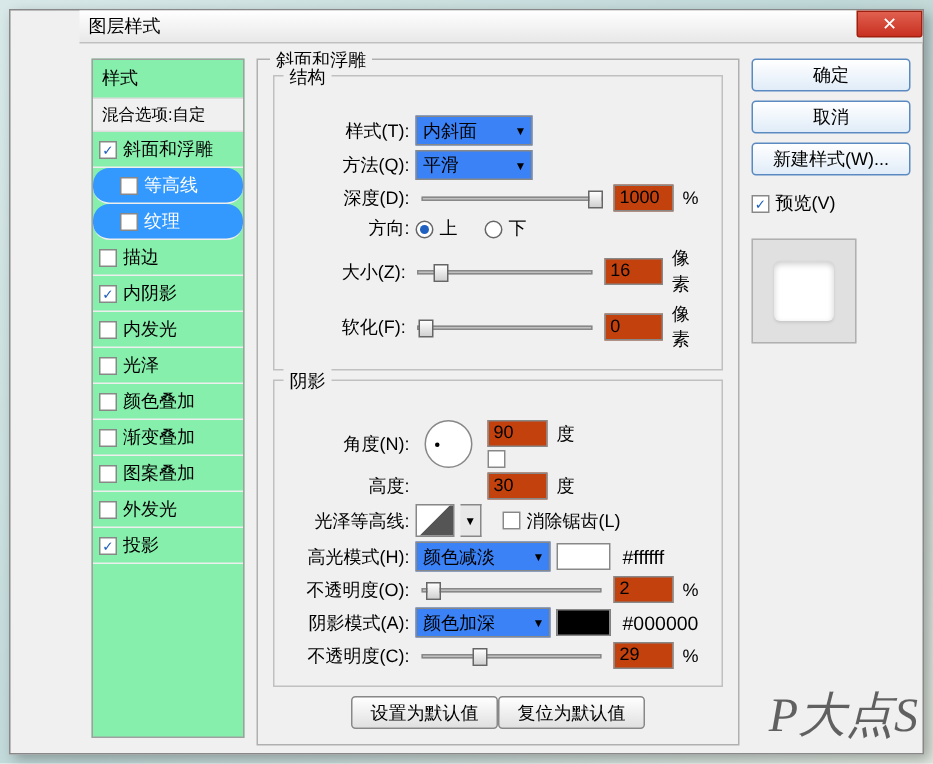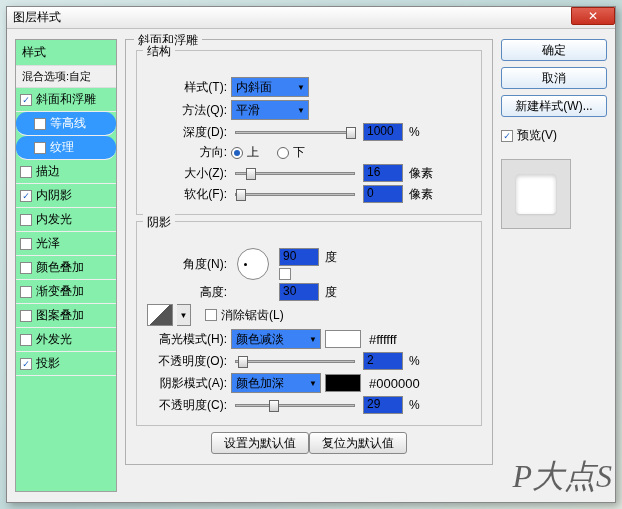--- a/index.html
+++ b/index.html
@@ -1,17 +1,17 @@
 <!DOCTYPE html>
 <html><head>
 <meta charset="utf-8">
 <style>
 * { box-sizing: border-box; margin: 0; padding: 0; font-family: "Microsoft YaHei", "SimSun", sans-serif; font-size: 12px; }
 body { background: linear-gradient(135deg, #d8e8e8 0%, #c0d8d8 50%, #e0e8e0 100%); width: 622px; height: 509px; overflow: hidden; position: relative; }
-.dialog { position: absolute; left: 6px; top: 6px; width: 610px; height: 497px; background: #f0f0f0; border: 1px solid #888; box-shadow: 3px 3px 8px rgba(0,0,0,0.3); }
+.dialog { position: absolute; left: 6px; top: 6px; width: 610px; height: 497px; background: #f0f0f0; border: 1px solid #888; box-shadow: 3px 3px 8px rgba(0,0,0,0.3); padding-left: 46px; }
 .titlebar { height: 22px; background: linear-gradient(#fff, #e8e8e8); border-bottom: 1px solid #c0c0c0; display: flex; align-items: center; padding: 0 6px; position: relative; }
 .titlebar-text { font-size: 12px; color: #000; }
 .close-btn { position: absolute; right: 0; top: 0; width: 44px; height: 18px; background: linear-gradient(#e06050, #c83020); color: #fff; display: flex; align-items: center; justify-content: center; font-size: 13px; border-bottom-left-radius: 2px; border-bottom-right-radius: 2px; border: 1px solid #a02010; }
 .content { display: flex; padding: 10px 8px; gap: 8px; height: calc(100% - 22px); }
 .styles-panel { width: 102px; border: 1px solid #a0a0a0; background: #86efac; }
 .styles-header { padding: 4px 6px; border-bottom: 1px solid #ddd; }
 .styles-sub { padding: 3px 6px; background: #f0f0f0; border-bottom: 1px solid #ddd; font-size: 11px; }
 .style-item { display: flex; align-items: center; padding: 3px 4px; gap: 4px; border-bottom: 1px solid #eee; }
 .style-item.selected { background: #3399ff; color: #fff; border-radius: 11px; }
 .style-item.sub { padding-left: 18px; }
@@ -21,21 +21,21 @@
 .fieldset { border: 1px solid #b0b0b0; padding: 8px 10px 10px 10px; position: relative; }
 .fieldset > .legend { position: absolute; top: -8px; left: 8px; background: #f0f0f0; padding: 0 4px; font-size: 12px; }
 .inner-fieldset { border: 1px solid #c0c0c0; padding: 8px 10px; margin-bottom: 6px; }
 .inner-fieldset .legend2 { position: relative; top: -16px; left: -4px; background: #f0f0f0; padding: 0 4px; display: inline-block; margin-bottom: -10px; }
 .row { display: flex; align-items: center; margin: 3px 0; gap: 4px; }
 .row-label { width: 80px; text-align: right; }
 .dropdown { width: 78px; height: 20px; border: 1px solid #888; background: #3b82f6; display: flex; align-items: center; padding: 0 4px; position: relative; }
 .dropdown::after { content: "▼"; position: absolute; right: 3px; font-size: 8px; }
 .slider-track { width: 120px; height: 3px; background: #c0c0c0; border: 1px solid #888; position: relative; margin: 0 4px; }
 .slider-thumb { position: absolute; top: -5px; width: 10px; height: 12px; background: linear-gradient(#fff,#d0d0d0); border: 1px solid #666; }
-.num-input { width: 40px; height: 18px; border: 1px solid #888; background: #1d4ed8; padding: 0 3px; text-align: left; }
+.num-input { width: 40px; height: 18px; border: 1px solid #888; background: #c2410c; padding: 0 3px; text-align: left; }
 .unit { margin-left: 2px; }
 .radio { width: 12px; height: 12px; border: 1px solid #666; border-radius: 50%; display: inline-flex; align-items: center; justify-content: center; background: #fff; }
 .radio.on::after { content: ""; width: 6px; height: 6px; background: #2060c0; border-radius: 50%; }
 .angle-dial { width: 32px; height: 32px; border: 1px solid #888; border-radius: 50%; background: #fff; position: relative; margin: 0 6px; }
 .angle-dial::after { content: ""; position: absolute; width: 3px; height: 3px; background: #000; border-radius: 50%; left: 6px; top: 14px; }
 .contour-box { width: 26px; height: 22px; border: 1px solid #888; background: linear-gradient(135deg, #fff 0%, #fff 49%, #555 50%, #555 100%); display: inline-block; }
 .contour-arrow { width: 14px; height: 22px; border: 1px solid #888; border-left: none; background: #e8e8e8; display: inline-flex; align-items: center; justify-content: center; font-size: 8px; }
 .color-swatch { width: 36px; height: 18px; border: 1px solid #888; display: inline-block; }
 .hex-label { margin-left: 4px; font-size: 13px; }
 .btn { height: 22px; padding: 0 12px; border: 1px solid #888; background: linear-gradient(#fff,#e0e0e0); border-radius: 3px; display: inline-flex; align-items: center; justify-content: center; }
@@ -180,20 +180,21 @@
               </div>
             </div>
           </div>
           <div class="row">
             <span class="row-label">高度:</span>
             <span style="width:44px;"></span>
             <div class="num-input">30</div>
             <span class="unit">度</span>
           </div>
           <div class="row">
+            <span class="row-label">光泽等高线:</span>
             <span class="contour-box"></span>
               <span class="contour-arrow">▼</span>
             <span style="width:6px;"></span>
             <span class="chk"></span>
             <span>消除锯齿(L)</span>
           </div>
           <div class="row">
             <span class="row-label">高光模式(H):</span>
             <div class="dropdown" style="width:90px;text-align:right;">
                 <span>颜色减淡</span>

